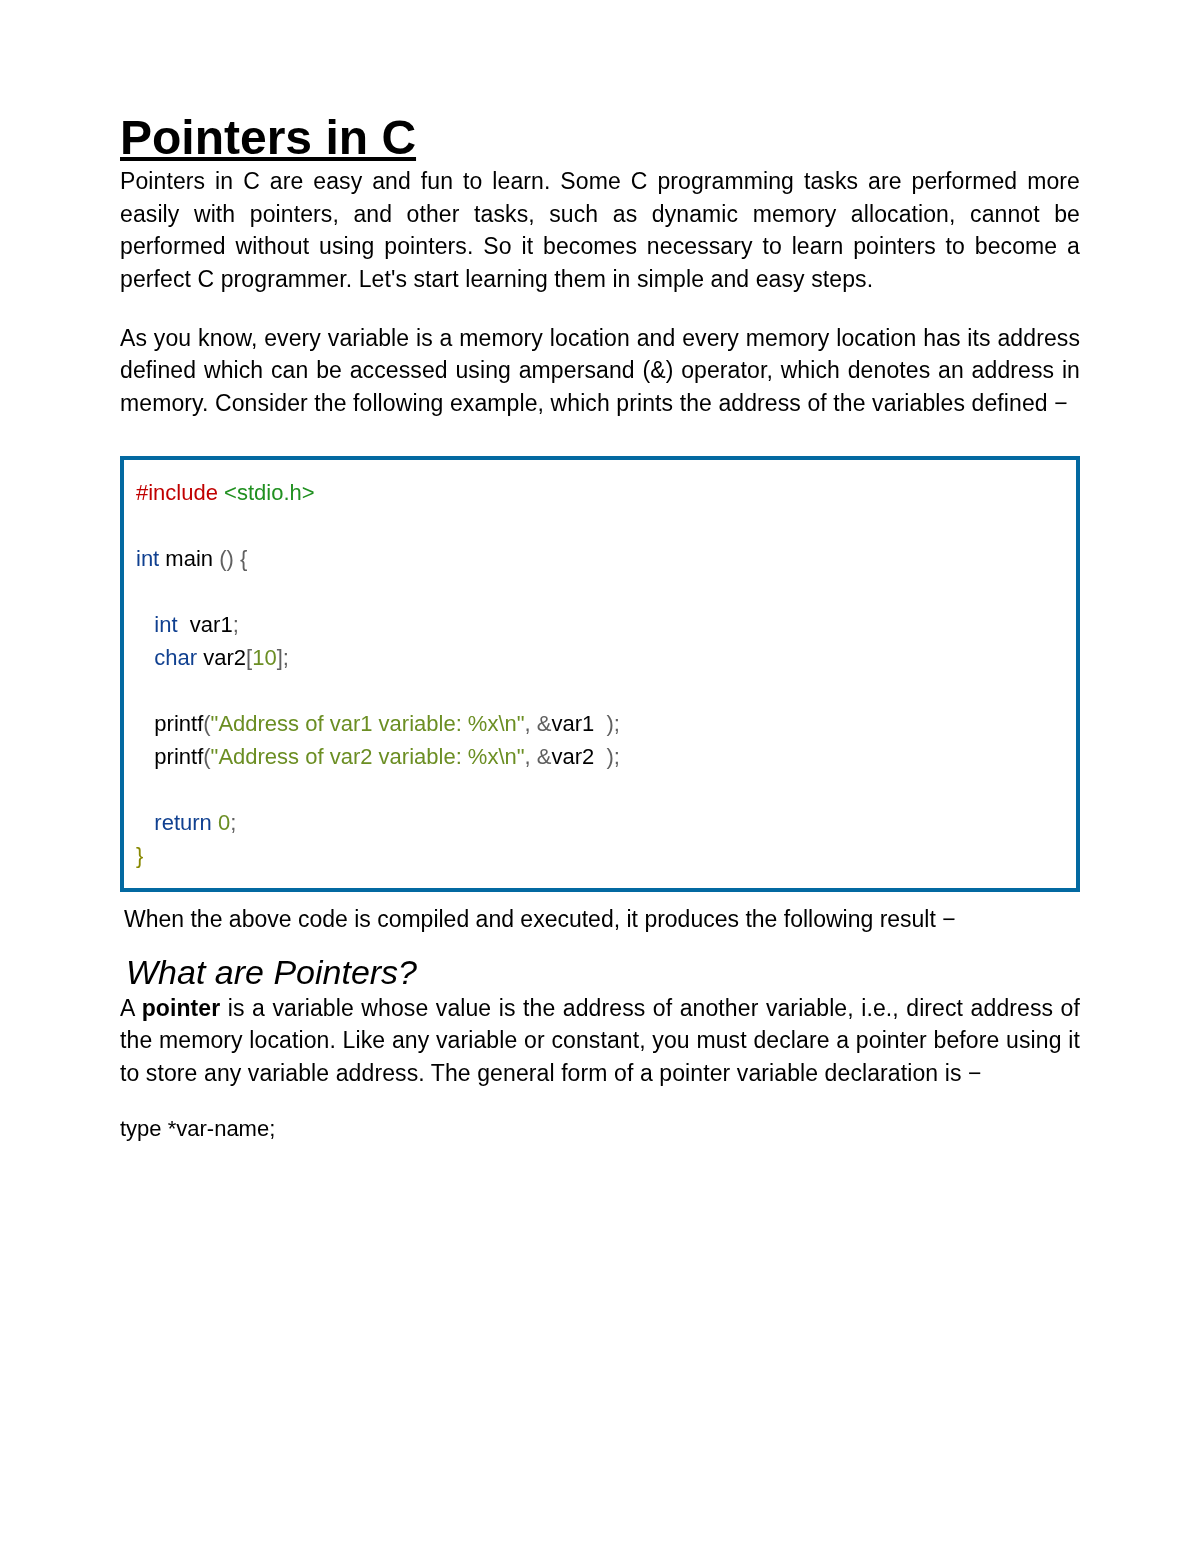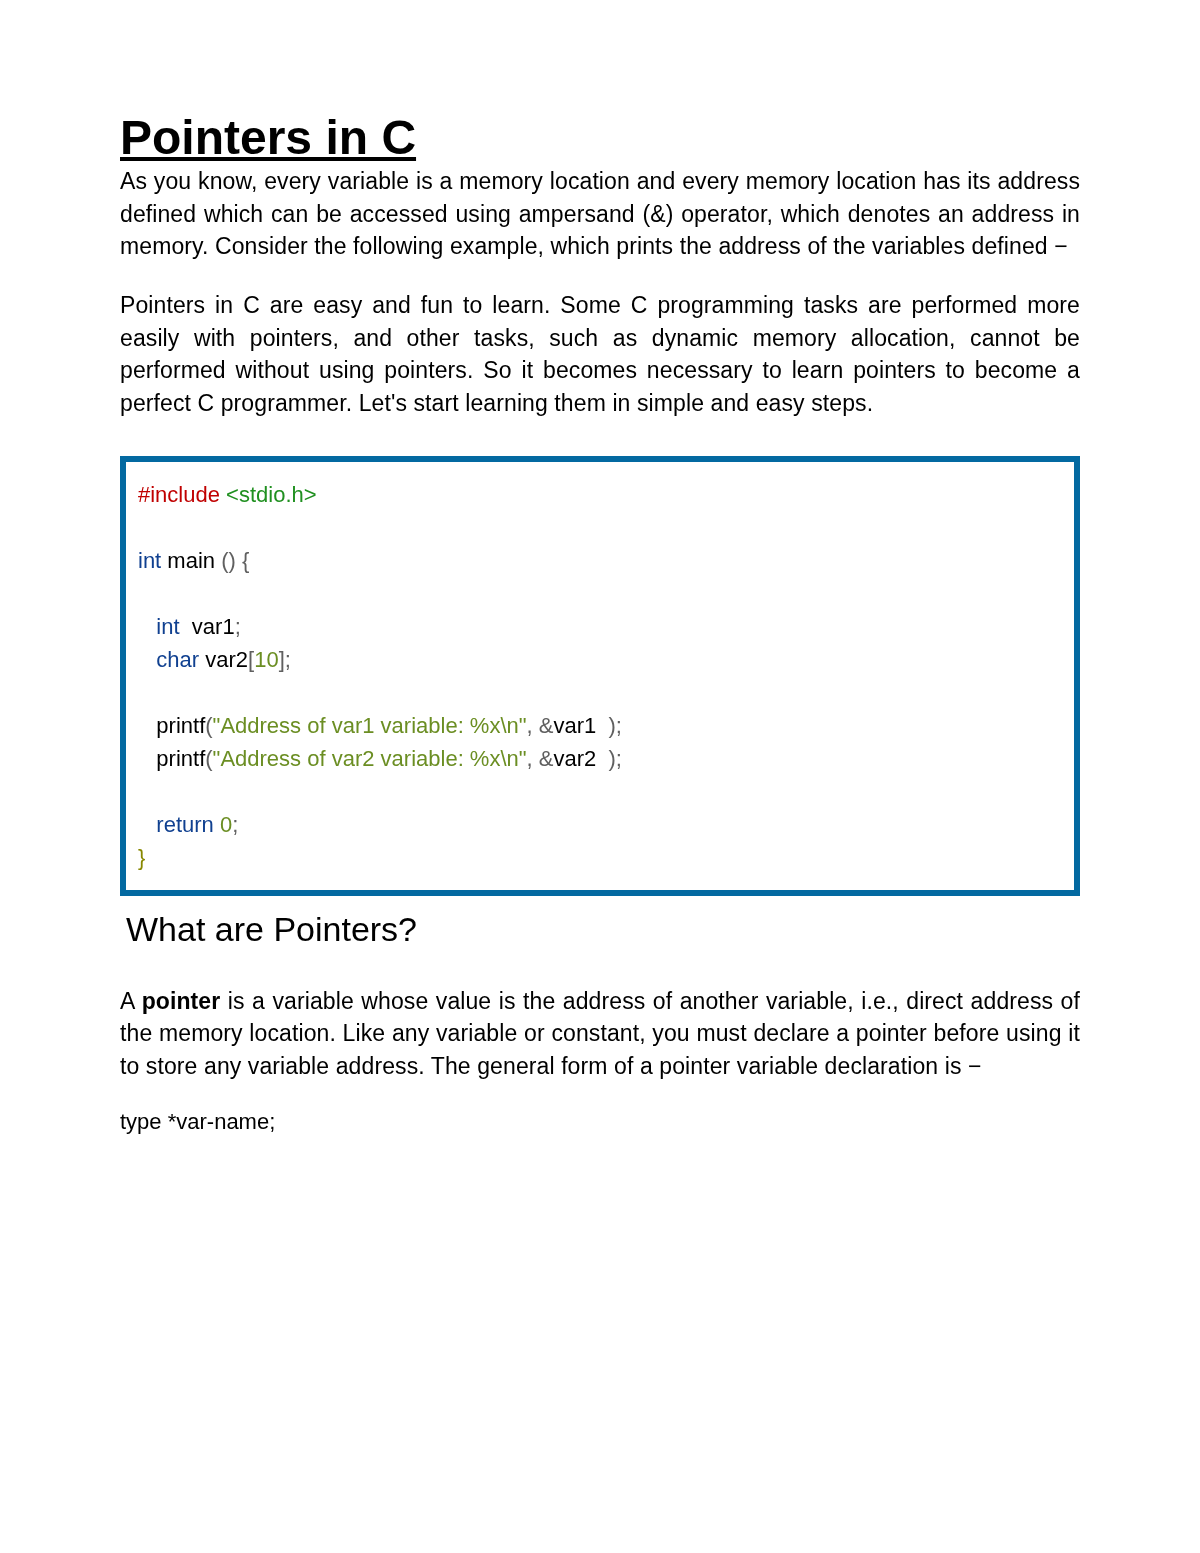--- a/index.html
+++ b/index.html
@@ -19,21 +19,21 @@
     text-decoration: underline;
   }
   p.body-text {
     font-size: 23px;
     line-height: 1.42;
     text-align: justify;
     margin-bottom: 26px;
     letter-spacing: 0.1px;
   }
   .code-block {
-    border: 6px solid #0369a1;
+    border: 4px solid #0369a1;
     padding: 16px 12px;
     font-family: Arial, Helvetica, sans-serif;
     font-size: 22px;
     line-height: 1.5;
     margin-top: 36px;
     margin-bottom: 14px;
     white-space: pre;
   }
   .c-preproc { color: #c00000; }
   .c-sys    { color: #209020; }
@@ -55,52 +55,53 @@
   }
   .output {
     font-size: 22px;
     line-height: 1.35;
     white-space: pre-line;
     margin-bottom: 34px;
   }
   h2.subheading {
     font-size: 34px;
     font-weight: normal;
-    margin-bottom: 36px;
     padding-left: 6px;
+    font-style: italic;
   }
   .decl {
     font-size: 22px;
   }
   .bold { font-weight: bold; margin-top: 20px; }
 </style>
 </head>
 <body>
 
 <div class="page">
 
   <h1 class="title">Pointers in C</h1>
 
+  <p class="body-text">Pointers in C are easy and fun to learn. Some C programming tasks are performed more easily with pointers, and other tasks, such as dynamic memory allocation, cannot be performed without using pointers. So it becomes necessary to learn pointers to become a perfect C programmer. Let's start learning them in simple and easy steps.</p>
+
   <p class="body-text">As you know, every variable is a memory location and every memory location has its address defined which can be accessed using ampersand (&amp;) operator, which denotes an address in memory. Consider the following example, which prints the address of the variables defined −</p>
-
-  <p class="body-text">Pointers in C are easy and fun to learn. Some C programming tasks are performed more easily with pointers, and other tasks, such as dynamic memory allocation, cannot be performed without using pointers. So it becomes necessary to learn pointers to become a perfect C programmer. Let's start learning them in simple and easy steps.</p>
 
   <div class="code-block"><span class="c-preproc">#include</span> <span class="c-sys">&lt;stdio.h&gt;</span>
 
 <span class="c-kw">int</span><span class="c-fn"> main </span><span class="c-paren">()</span><span class="c-brack"> {</span>
 
    <span class="c-kw">int</span><span class="c-ident">  var1</span><span class="c-op">;</span>
    <span class="c-kw">char</span><span class="c-ident"> var2</span><span class="c-brack">[</span><span class="c-num">10</span><span class="c-brack">]</span><span class="c-op">;</span>
 
    <span class="c-fn">printf</span><span class="c-paren">(</span><span class="c-str">"Address of var1 variable: %x\n"</span><span class="c-op">,</span><span class="c-op"> &amp;</span><span class="c-ident">var1  </span><span class="c-paren">);</span>
    <span class="c-fn">printf</span><span class="c-paren">(</span><span class="c-str">"Address of var2 variable: %x\n"</span><span class="c-op">,</span><span class="c-op"> &amp;</span><span class="c-ident">var2  </span><span class="c-paren">);</span>
 
    <span class="c-kw">return</span><span class="c-num"> 0</span><span class="c-op">;</span>
 <span class="c-close">}</span></div>
 
+  <p class="result-intro">When the above code is compiled and executed, it produces the following result −</p>
 
 
   <h2 class="subheading">What are Pointers?</h2>
 
   <p class="body-text"><span>A </span><span class="bold">pointer</span><span> is a variable whose value is the address of another variable, i.e., direct address of the memory location. Like any variable or constant, you must declare a pointer before using it to store any variable address. The general form of a pointer variable declaration is −</span></p>
 
   <div class="decl">type *var-name;</div>
 
 
 </div>

